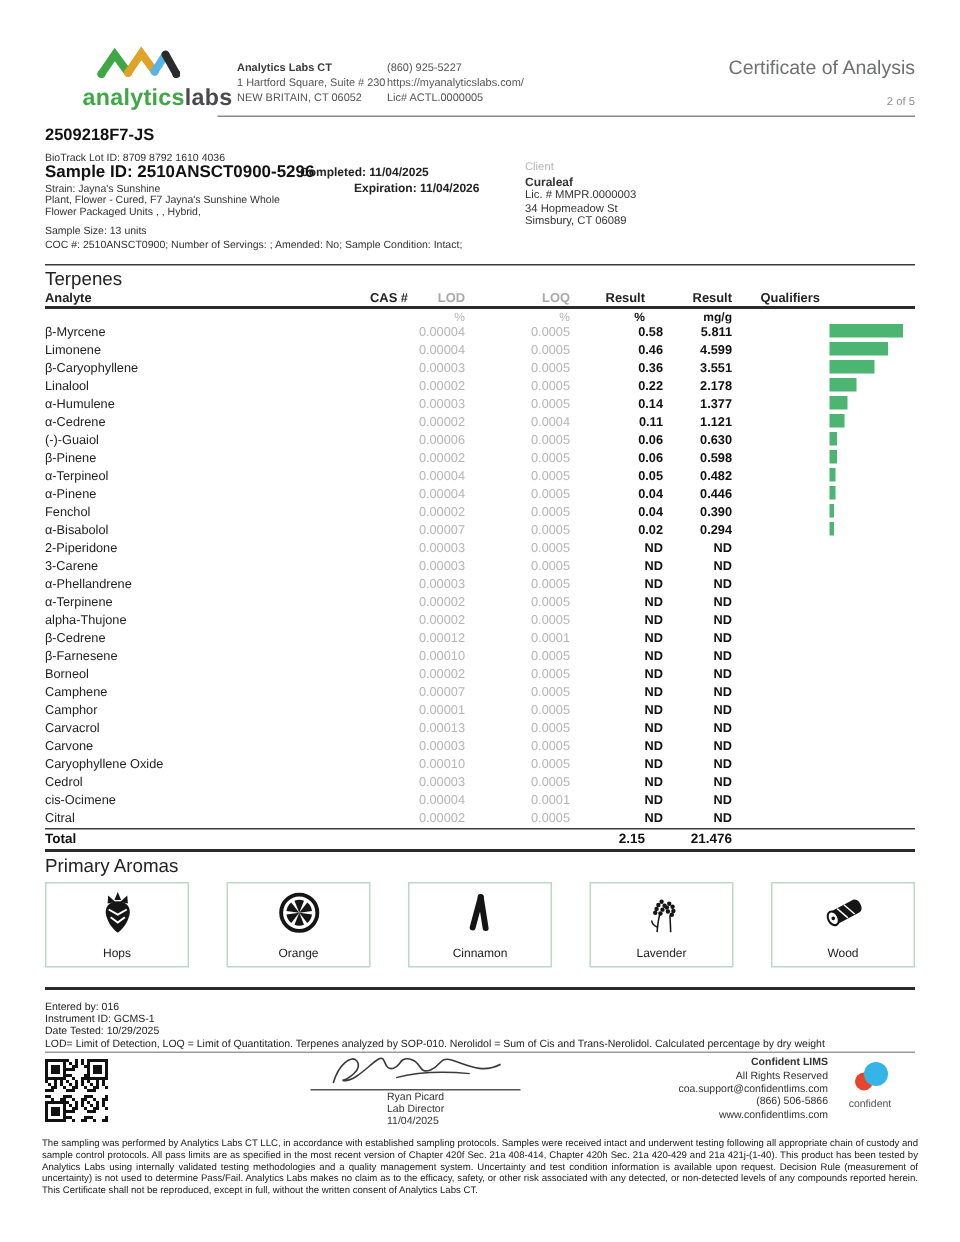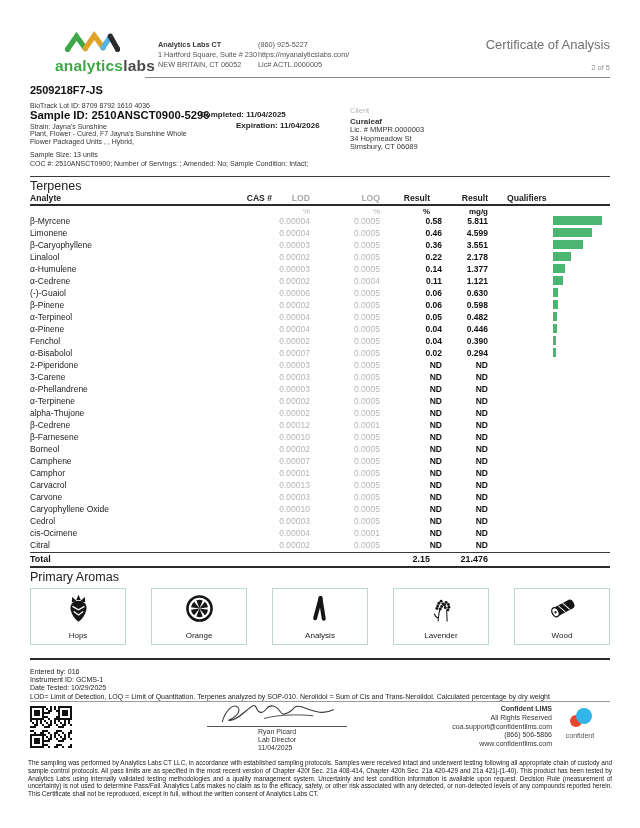--- a/index.html
+++ b/index.html
@@ -405,21 +405,21 @@
         <div class="alabel">Orange</div>
       </div>
 
       <div class="card">
         <svg width="31" height="31" viewBox="0 0 36 36">
           <g fill="#151515">
             <rect x="15.7" y="3.5" width="4.6" height="29" rx="2.3" transform="rotate(-9 18 6)"></rect>
             <rect x="15.7" y="3.5" width="4.6" height="29" rx="2.3" transform="rotate(15 18 6)"></rect>
           </g>
         </svg>
-        <div class="alabel">Analysis</div>
+        <div class="alabel">Cinnamon</div>
       </div>
 
       <div class="card">
         <svg width="31" height="31" viewBox="0 0 36 36">
           <g stroke="#151515" fill="none" stroke-width="1.2">
             <path d="M14 33 C14.5 27 15 22 16.5 18"></path>
             <path d="M24.5 33 C24.5 28 24 24 24 20"></path>
             <path d="M14 29 C11.5 28 10 26 9.8 24"></path>
           </g>
           <g fill="#151515">

